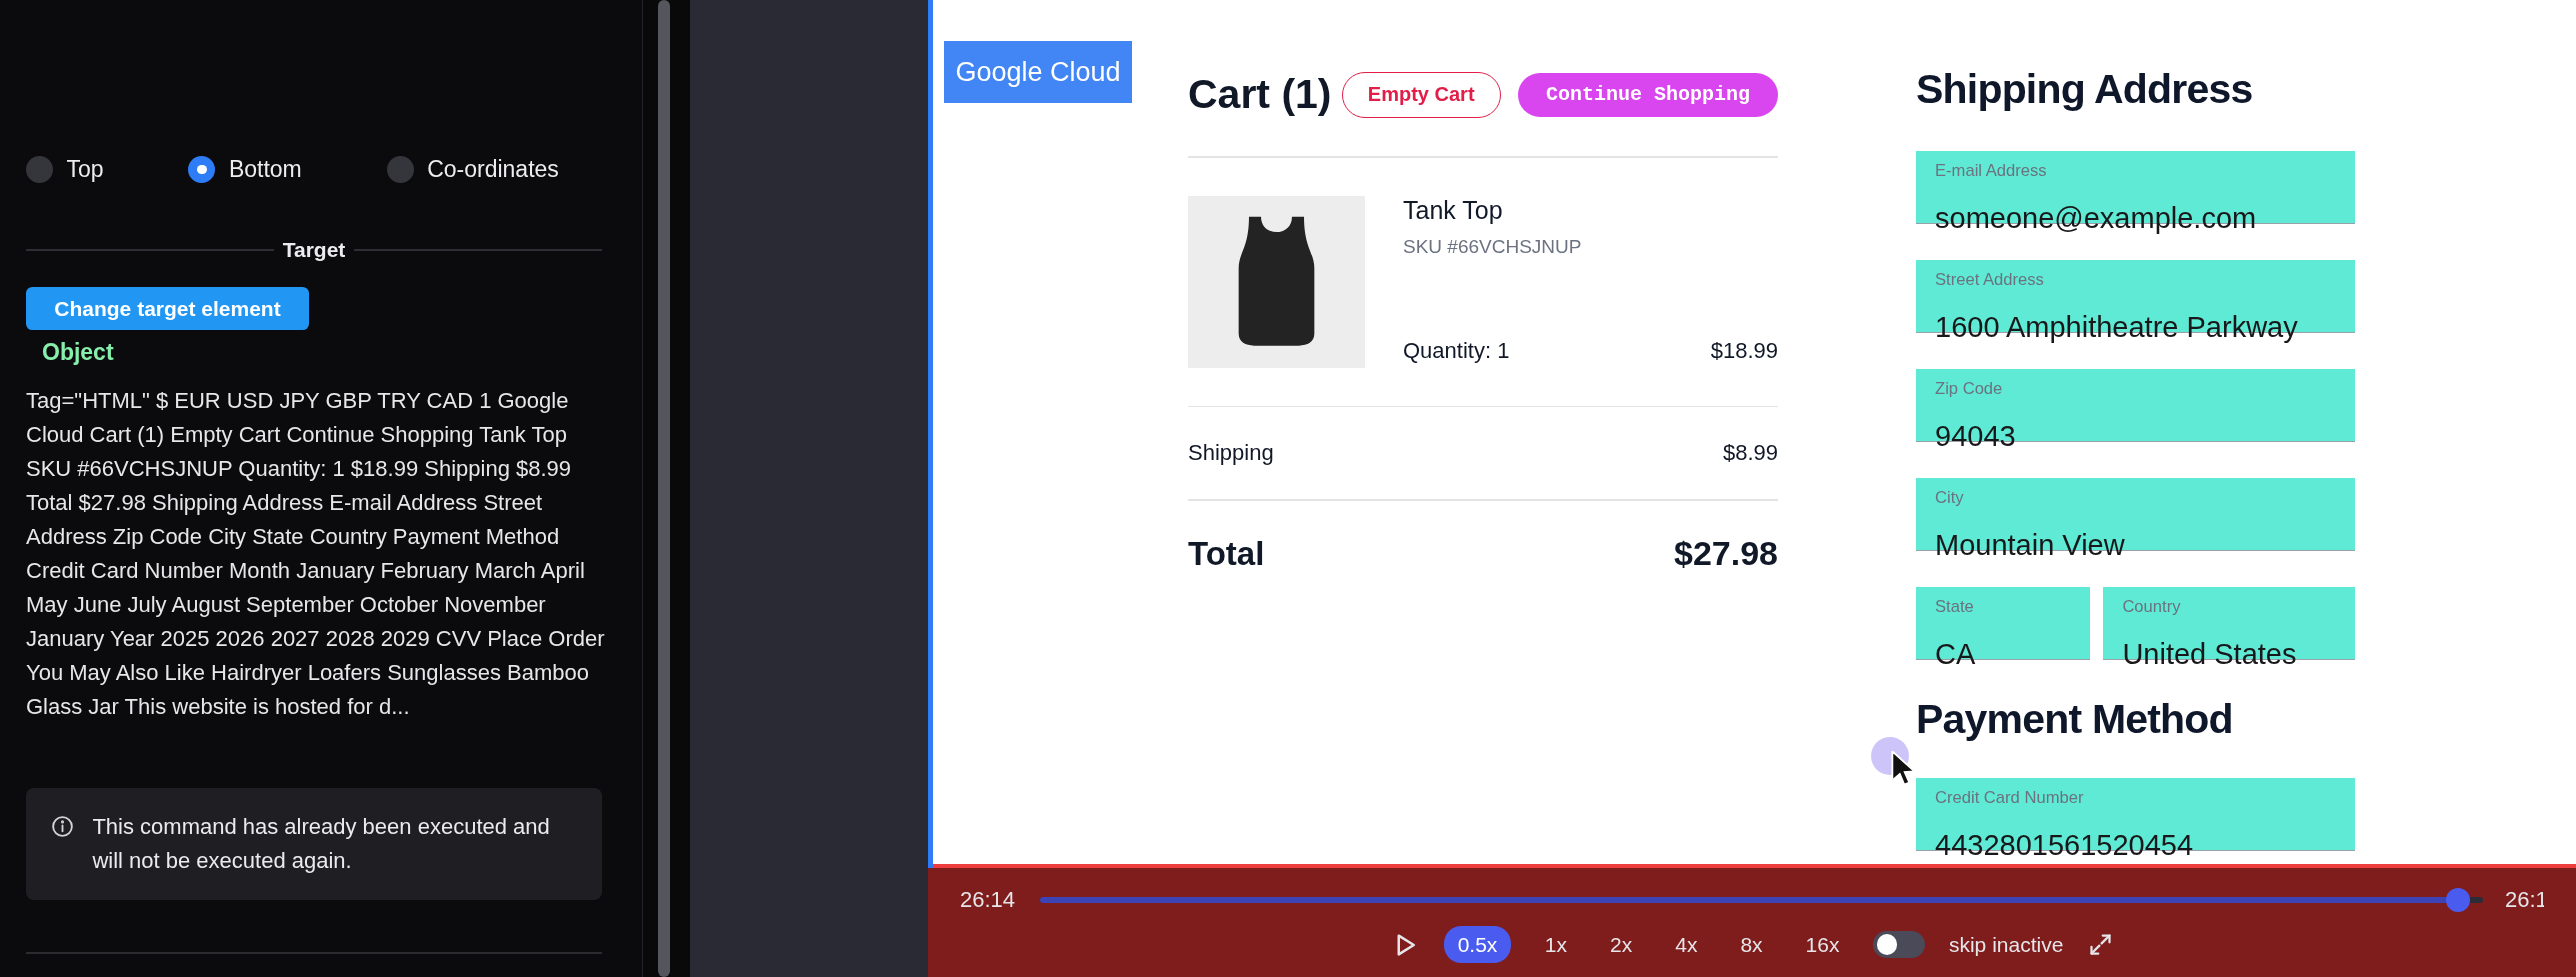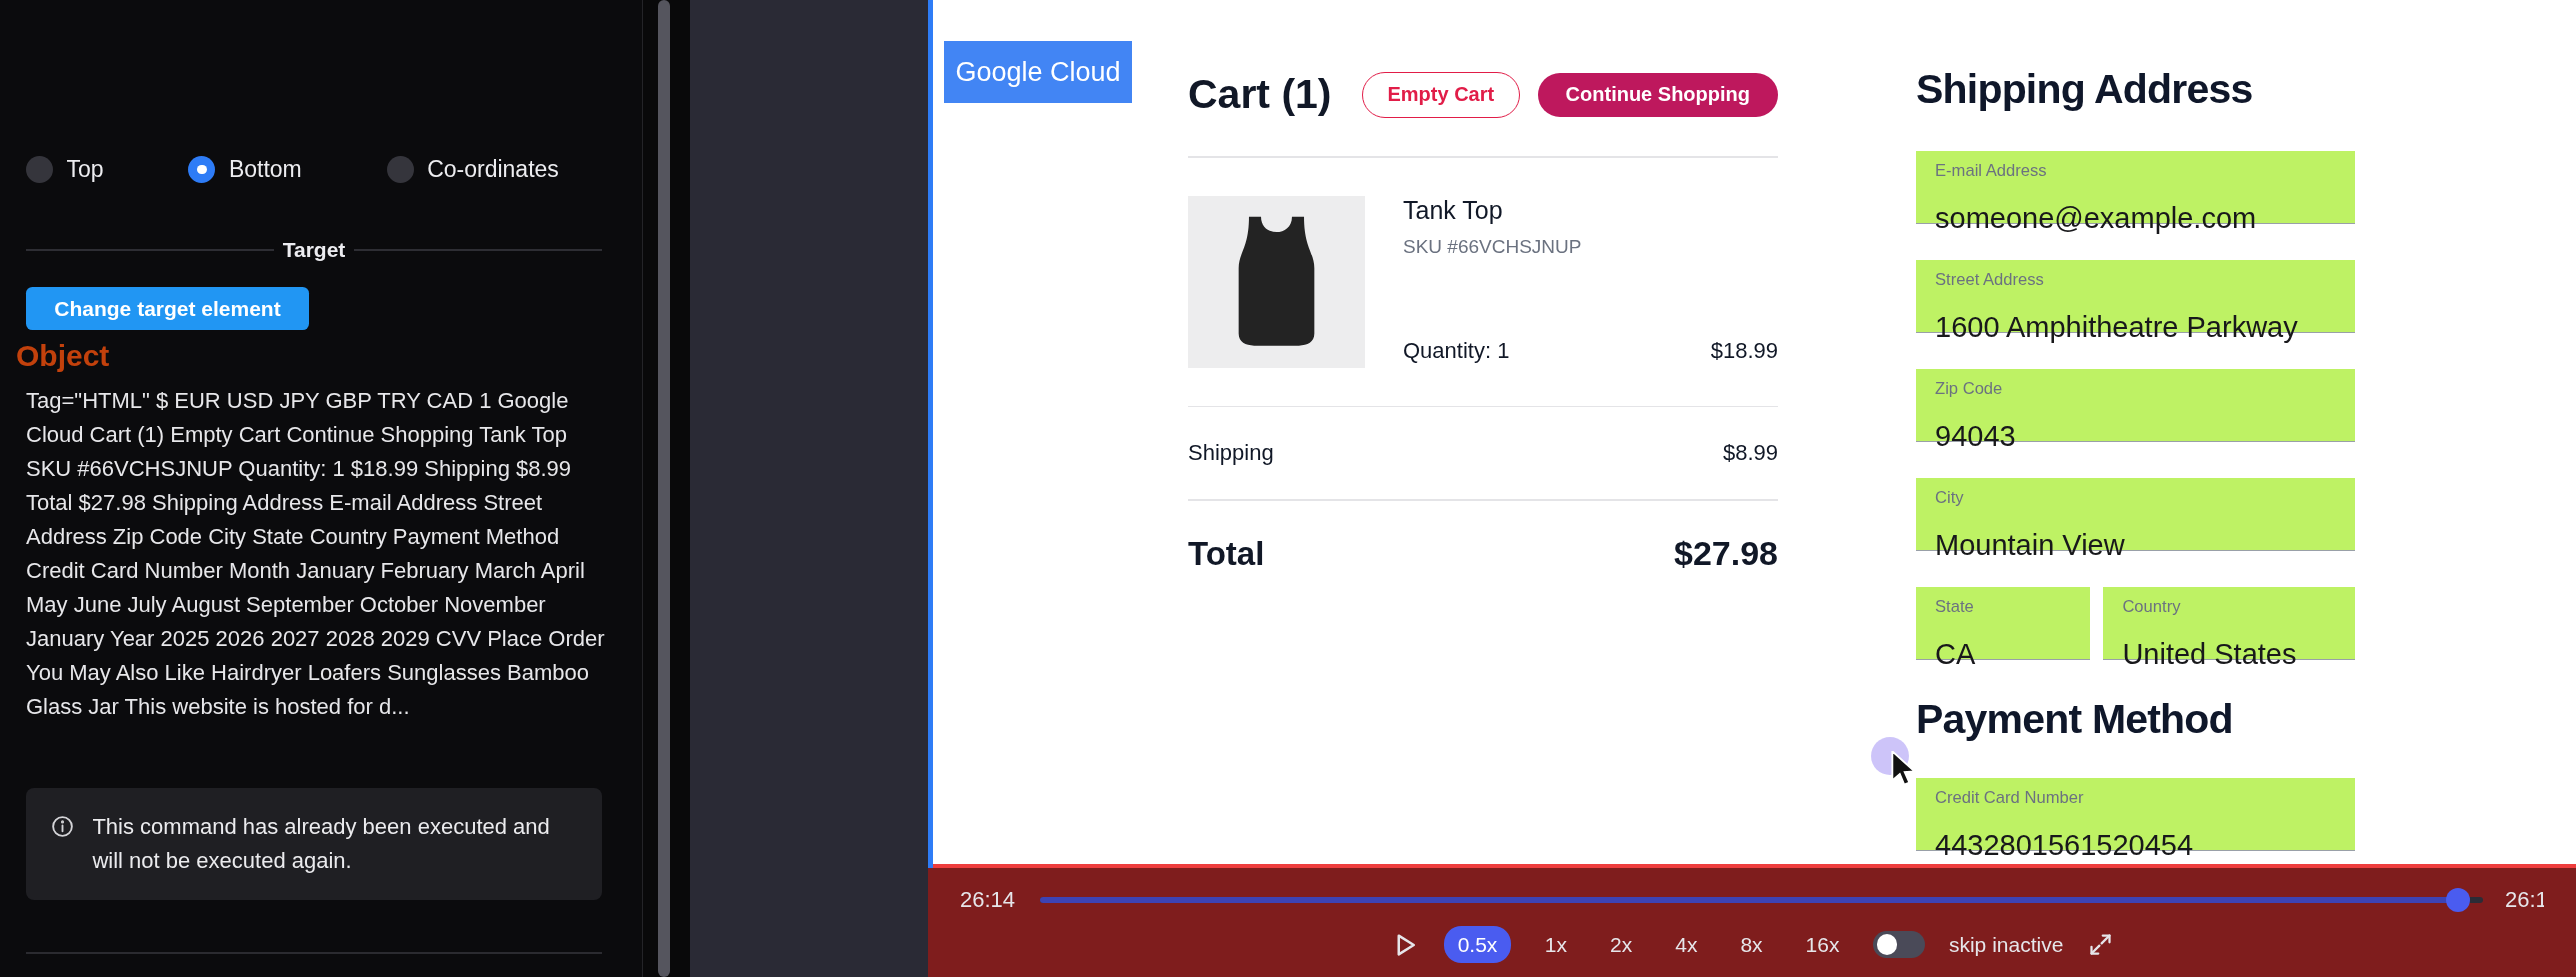--- a/index.html
+++ b/index.html
@@ -21,21 +21,21 @@
   .radio.on { background:#2e7cf6; }
   .radio.on::after { content:""; position:absolute; left:8.7px; top:8.7px; width:9.5px; height:9.5px;
                      border-radius:50%; background:#fff; }
   .target-divider { position:absolute; left:26px; top:238px; width:576px;
                     display:flex; align-items:center; gap:9px; }
   .target-divider .line { flex:1; height:1.6px; background:#2e2e34; }
   .target-divider .tlabel { font-size:21px; font-weight:700; color:#ececf0; }
   .change-btn { position:absolute; left:26px; top:287px; width:283px; height:43px;
                 background:#2196f3; border:none; border-radius:6.3px; color:#fff;
                 font-size:21px; font-weight:600; font-family:inherit; cursor:pointer; }
-  .object-heading { position:absolute; left:16px; top:339px; font-size:30px; font-weight:700; color:#c2410c; }
+  .object-heading { position:absolute; left:42px; top:339px; font-size:23px; font-weight:700; color:#86efac; }
   .object-text { position:absolute; left:26px; top:384px; width:579px;
                  font-size:22px; line-height:34px; color:#e7e7ea; }
   .notice { position:absolute; left:26px; top:788px; width:576px; background:#1f1f23;
             border-radius:8px; padding:22px 24px; display:flex; gap:17.4px;
             color:#ebebee; font-size:22px; line-height:34px; }
   .notice svg { flex:none; margin-top:4px; }
   .sidebar-bottom-divider { position:absolute; left:26px; top:952px; width:576px; height:1.6px; background:#2b2b30; }
 
   
   .scroll-gutter { position:absolute; left:645px; top:0; width:45px; height:977px; background:#09090a; }
@@ -53,40 +53,40 @@
             background:#4285f4; color:#fff; font-size:27px;
             display:flex; align-items:center; justify-content:center; }
 
   .cart-col { position:absolute; left:255px; top:69px; width:590px; }
   .cart-header { display:flex; align-items:center; justify-content:space-between; height:51px; }
   .cart-title { font-size:41px; font-weight:600; color:#111827; }
   .hbtns { display:flex; align-items:center; }
   .btn-outline { height:46px; padding:0 25px; border:1.6px solid #e11d48; border-radius:788px;
                  background:#fff; color:#e11d48; font-size:20px; font-weight:600; font-family:inherit; cursor:pointer; }
   .btn-solid { height:44px; padding:0 28px; border:none; border-radius:788px; margin-left:17.4px;
-               background:#be185d; color:#fff; font-size:20px; font-weight:600; font-family:Liberation Sans, sans-serif; cursor:pointer; }
+               background:#d946ef; color:#fff; font-size:20px; font-weight:600; font-family:Liberation Mono, monospace; cursor:pointer; }
   .divider { height:1.6px; background:#e4e4e7; }
   .d1 { margin-top:36px; } .d2 { margin-top:38px; } .d3 { margin-top:33px; }
   .product { display:flex; margin-top:38px; }
   .product-img { width:177px; height:172px; background:#ededee; flex:none; }
   .product-info { flex:1; margin-left:38px; display:flex; flex-direction:column; }
   .product-name { font-size:25px; font-weight:500; color:#111827; }
   .product-sku { font-size:19px; color:#6b7280; margin-top:11px; }
   .product-bottom { margin-top:auto; display:flex; justify-content:space-between;
                     font-size:22px; color:#111827; padding-bottom:3.2px; }
   .ship-row { display:flex; justify-content:space-between; margin-top:33px;
               font-size:22px; color:#111827; }
   .total-row { display:flex; justify-content:space-between; margin-top:33px; align-items:baseline; }
   .total-label { font-size:33px; font-weight:600; color:#111827; }
   .total-value { font-size:34px; font-weight:700; color:#111827; }
 
   .addr-col { position:absolute; left:983px; top:66px; width:439px; }
   .section-heading { font-size:41px; font-weight:700; color:#0f172a; letter-spacing:-0.8px; }
   .fields { margin-top:38px; }
-  .field { background:#bef264; border-bottom:1.6px solid #99a0a8; padding:10.3px 19px 0;
+  .field { background:#5eead4; border-bottom:1.6px solid #99a0a8; padding:10.3px 19px 0;
            height:73px; margin-bottom:36px; }
   .field-label { font-size:16.6px; color:#6b7280; }
   .field-value { font-size:29px; color:#18181b; margin-top:21px; white-space:nowrap; }
   .field-row { display:flex; gap:13.4px; margin-bottom:36px; }
   .field-row .field { margin-bottom:0; }
   .field.state { width:174px; flex:none; }
   .field.country { flex:1; }
   .payment-heading { margin-top:11px; }
   .card-field { margin-top:35px; margin-bottom:0; }
 

